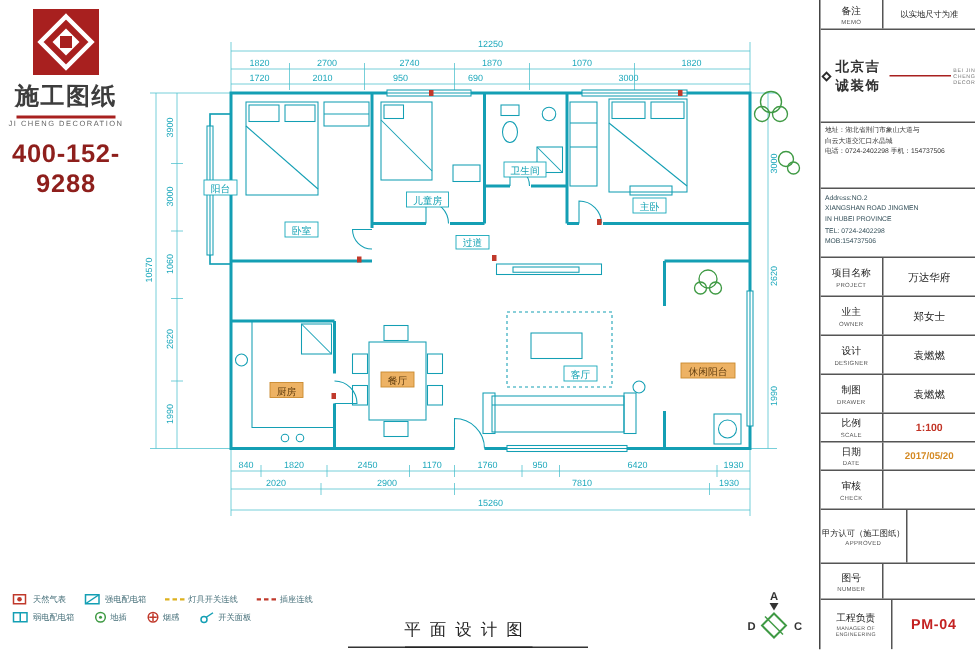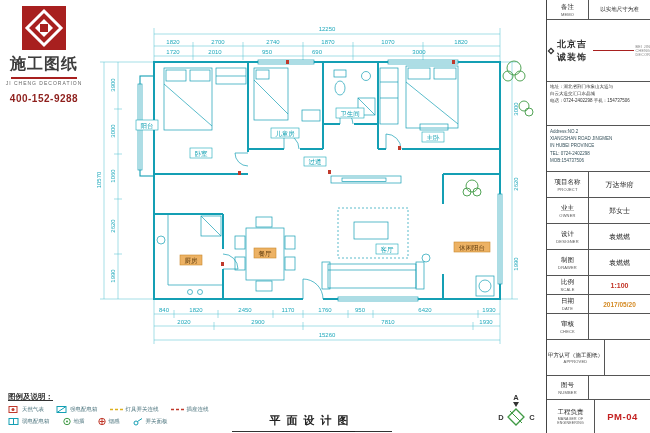--- a/index.html
+++ b/index.html
@@ -5,21 +5,21 @@
   html,body{margin:0;padding:0;background:#fff;}
   body{width:650px;height:433px;position:relative;overflow:hidden;
        font-family:"Liberation Sans",sans-serif;color:#222;}
 
   
   .brand{position:absolute;left:0;top:0;width:88px;text-align:center;}
   .brand-logo{margin:4px auto 0;width:48px;height:48px;}
   .company-cn{font-size:16px;font-weight:bold;color:#3d3d3d;letter-spacing:1px;margin-top:2px;}
   .brand-rule{width:66px;height:1.5px;background:#a8201f;margin:2px auto 1px;}
   .company-en{font-size:5px;letter-spacing:1px;color:#666;}
-  .phone{font-size:10px;font-weight:bold;color:#8e1f1c;margin-top:7px;letter-spacing:0.5px;}
+  .phone{font-size:17px;font-weight:bold;color:#8e1f1c;margin-top:7px;letter-spacing:0.5px;}
 
   
   .plan-svg{position:absolute;left:88px;top:14px;width:452px;height:372px;}
   .plan-svg text{font-family:"Liberation Sans",sans-serif;}
   .dim{font-size:6px;fill:#1fa9bc;text-anchor:middle;}
   .dimline{stroke:#49bfcc;stroke-width:0.5;}
   .wall{stroke:#149fb4;stroke-width:2;fill:none;}
   .thinwall{stroke:#149fb4;stroke-width:1.1;fill:none;}
   .furn{stroke:#149fb4;stroke-width:0.7;fill:none;}
   .win{stroke:#149fb4;stroke-width:0.7;fill:#ffffff;}
@@ -33,21 +33,21 @@
 
   
   .legend{position:absolute;left:8px;top:392px;width:330px;}
   .legend-title{font-size:7.5px;font-weight:bold;color:#333;text-decoration:underline;}
   .legend-row{display:flex;gap:12px;margin-top:3px;align-items:center;}
   .legend-item{display:flex;align-items:center;gap:2px;font-size:5.5px;color:#47707a;white-space:nowrap;}
 
   
   .sheet-title{position:absolute;left:232px;top:410px;width:160px;text-align:center;
                border-bottom:1px solid #333;padding-bottom:3px;}
-  .sheet-title span{font-size:11px;font-weight:bold;letter-spacing:6px;color:#222;
+  .sheet-title span{font-size:11px;font-weight:normal;letter-spacing:6px;color:#222;
                border-bottom:1.5px solid #222;padding-bottom:5px;}
 
   
   .compass{position:absolute;left:494px;top:391px;}
 
   
   .tb{position:absolute;top:0;right:0;width:104px;height:433px;background:#fff;
       border-left:1.5px solid #444;box-sizing:border-box;display:flex;flex-direction:column;overflow:hidden;}
   .tb-row{display:flex;border-bottom:1px solid #555;box-sizing:border-box;flex:0 0 auto;}
   .tb-label{width:42px;border-right:1px solid #555;display:flex;flex-direction:column;
@@ -320,21 +320,20 @@
     <rect class="roombox orange" x="366" y="228" width="36" height="10"></rect>
     <text class="roomtext orange" x="384" y="236">休闲阳台</text>
   </g>
   <g>
     <rect class="roombox" x="216" y="143" width="22" height="9"></rect>
     <text class="roomtext" x="227" y="150">过道</text>
   </g>
 </svg>
 
 <div class="legend">
-  <div class="legend-title">图例及说明：</div>
   <div class="legend-row">
     <div class="legend-item">
       <svg width="12" height="9">
           <rect x="1" y="1.5" width="8" height="6" fill="none" stroke="#c0392b"></rect>
           <circle cx="5" cy="4.5" r="1.5" fill="#c0392b"></circle>
         </svg>
       <span>天然气表</span>
     </div>
     <div class="legend-item">
       <svg width="12" height="9">

